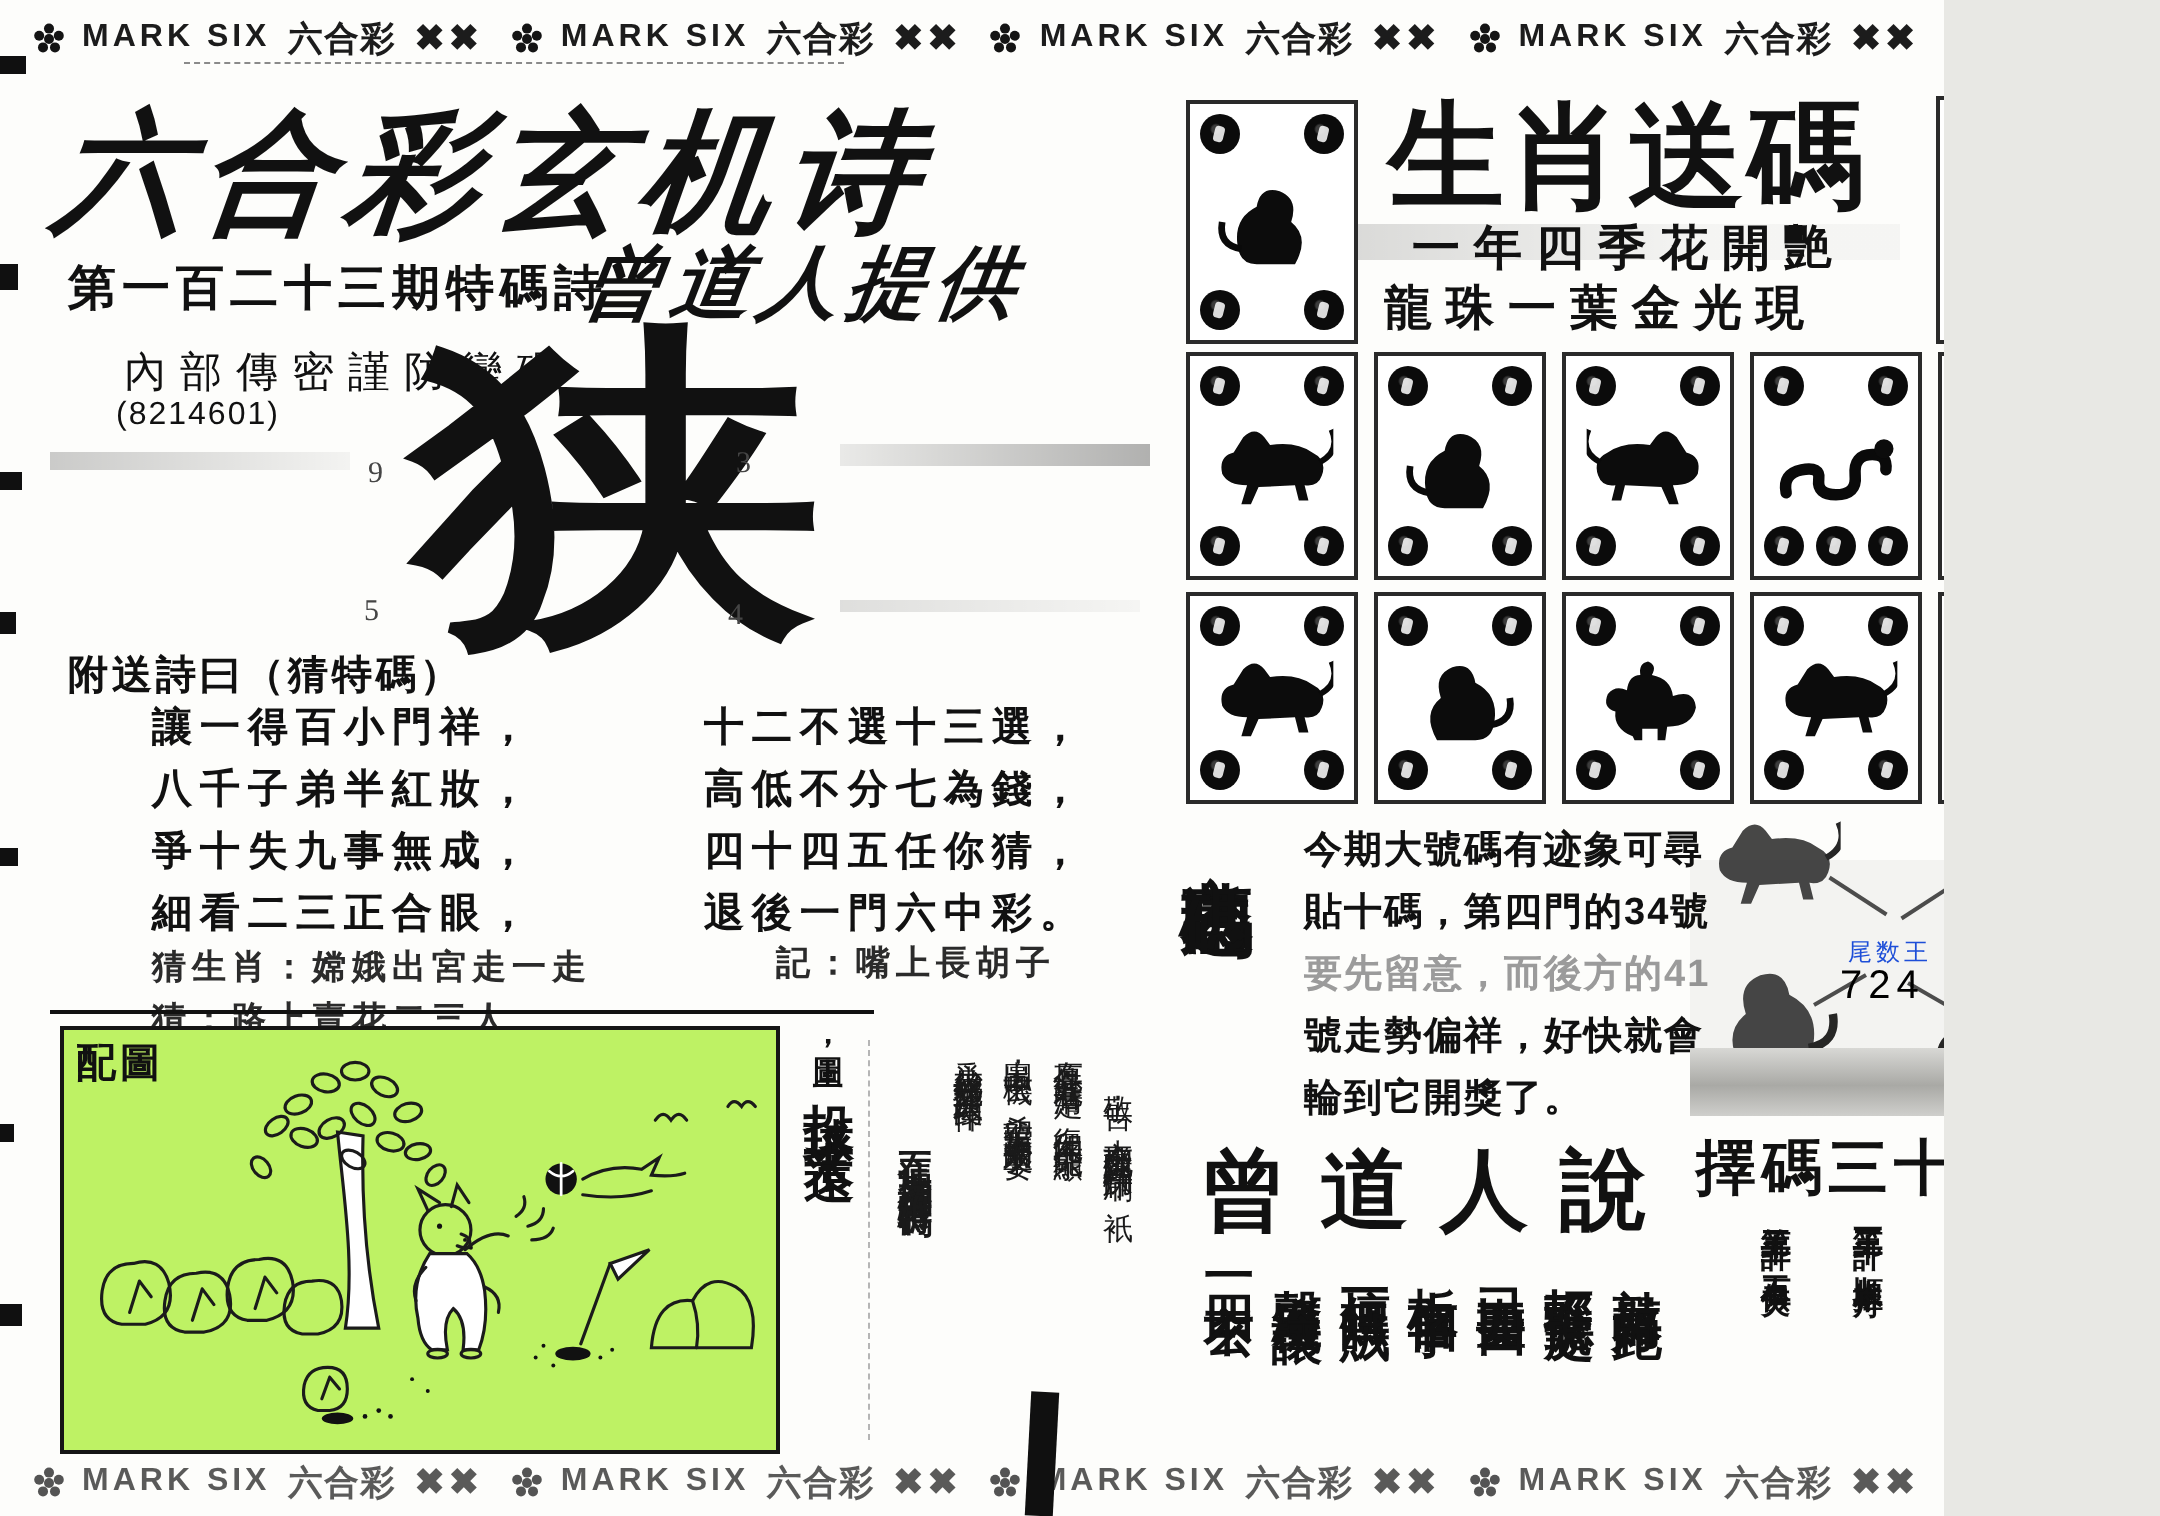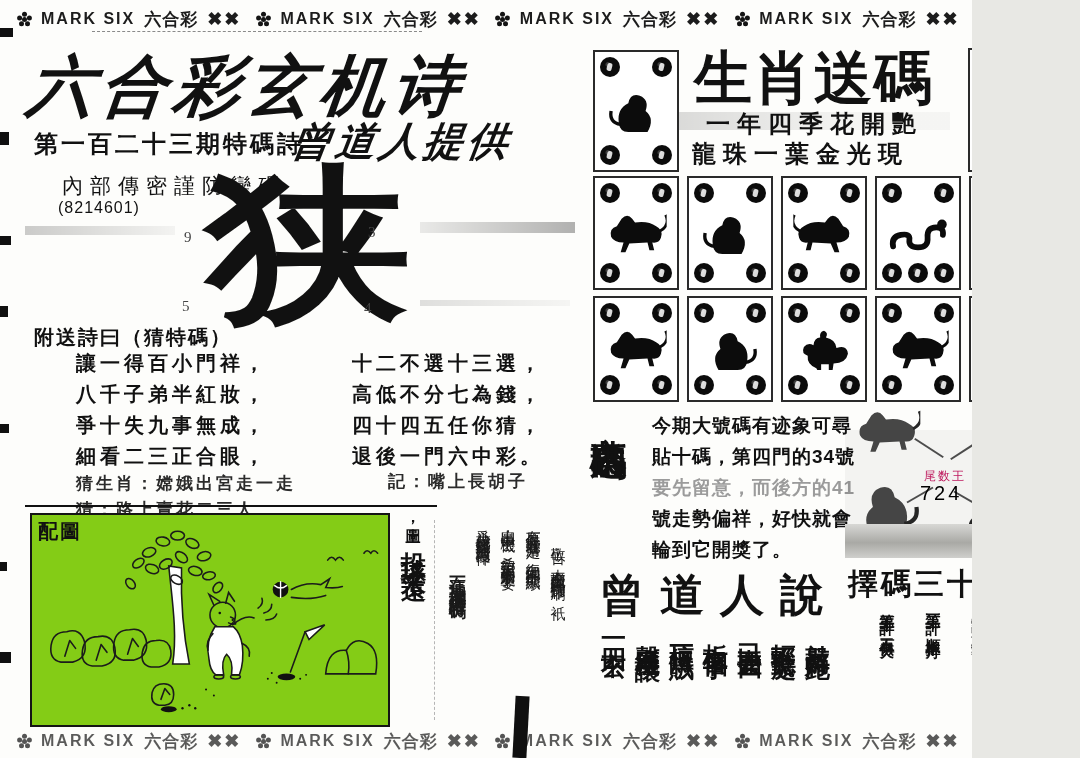--- a/index.html
+++ b/index.html
@@ -32,21 +32,21 @@
   .secret-line{left:62px;top:172px;font-size:21px;letter-spacing:7px;}
   .serial{left:58px;top:199px;font-size:16px;letter-spacing:1px;}
   .bigchar{left:206px;top:162px;font-size:168px;font-weight:900;line-height:1;
            transform:scaleX(1.22);transform-origin:left top;}
   .cnum{font-size:15px;color:#454545;}
   .poem-head{left:34px;top:324px;font-size:20px;font-weight:700;letter-spacing:2px;}
   .pline{font-size:20px;font-weight:600;letter-spacing:4px;white-space:nowrap;}
   .phint{font-size:17px;font-weight:600;letter-spacing:3px;color:#2b2b2b;white-space:nowrap;}
   .divider{left:25px;top:505px;width:412px;height:0;border-top:2px solid #111;}
 
-  .picbox{left:30px;top:513px;width:356px;height:210px;border:2px solid #151515;background:#84cc16;}
+  .picbox{left:30px;top:513px;width:356px;height:210px;border:2px solid #151515;background:#bef264;}
   .piclabel{left:6px;top:3px;font-size:20px;font-weight:700;letter-spacing:2px;}
   .caption{left:398px;top:517px;height:205px;writing-mode:vertical-rl;text-orientation:mixed;
            line-height:30px;}
   .cap-sm{font-size:15px;font-weight:700;}
   .cap-lg{font-size:25px;font-weight:700;letter-spacing:6px;}
 
   .notice{left:438px;top:518px;height:218px;width:132px;writing-mode:vertical-rl;
           text-orientation:mixed;font-size:15px;line-height:25px;letter-spacing:2px;color:#1a1a1a;}
   .notice .ncol{margin:0;}
   .notice .n1{padding-top:18px;}
@@ -69,21 +69,21 @@
   .verse{font-size:24px;font-weight:700;letter-spacing:7px;white-space:nowrap;}
   .vline{left:1060px;top:297px;width:0;height:104px;border-left:2px solid #111;}
 
   
   .insider-title{left:583px;top:408px;writing-mode:vertical-rl;text-orientation:upright;
                  font-size:37px;font-weight:900;letter-spacing:2px;height:160px;}
   .insider-text{left:652px;top:410px;width:210px;font-size:19px;font-weight:700;
                 line-height:31px;letter-spacing:1px;}
   .insider-text .faded{color:#9b9b9b;}
   .ray{position:absolute;height:2px;background:#4c4c4c;}
-  .tail-label{font-size:12px;color:#be185d;letter-spacing:2px;}
+  .tail-label{font-size:12px;color:#1d4ed8;letter-spacing:2px;}
   .tail-num{font-size:20px;color:#000000;letter-spacing:3px;font-family:"Liberation Sans",sans-serif;}
   .sketch{position:absolute;fill:#2e2e2e;opacity:.88;}
   .smudge{position:absolute;pointer-events:none;}
 
   
   .zeng-title{left:600px;top:566px;font-size:44px;font-weight:900;letter-spacing:16px;white-space:nowrap;}
   .zeng-cols{left:596px;top:624px;height:122px;writing-mode:vertical-rl;text-orientation:upright;
              font-size:25px;font-weight:700;line-height:34px;letter-spacing:4px;}
 
   

